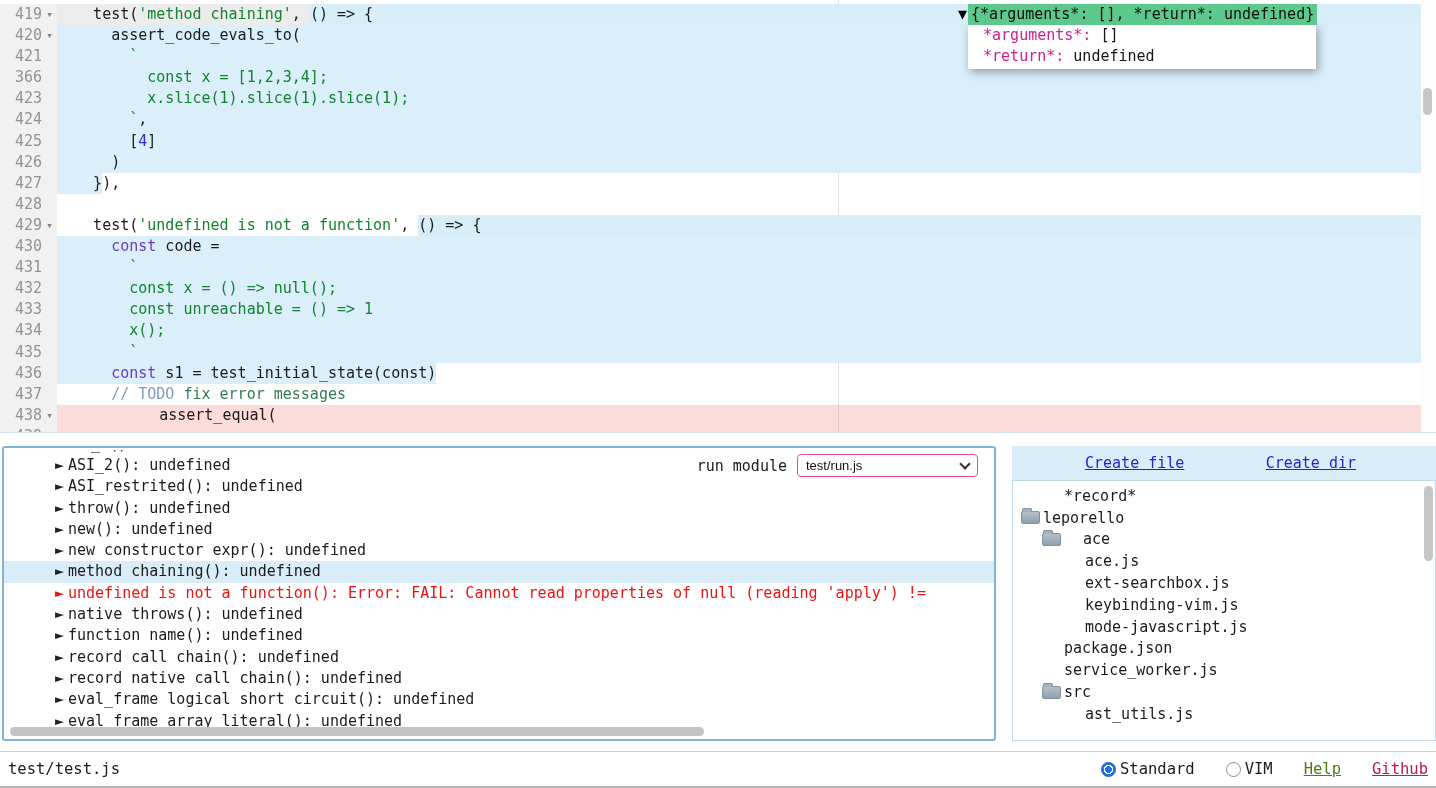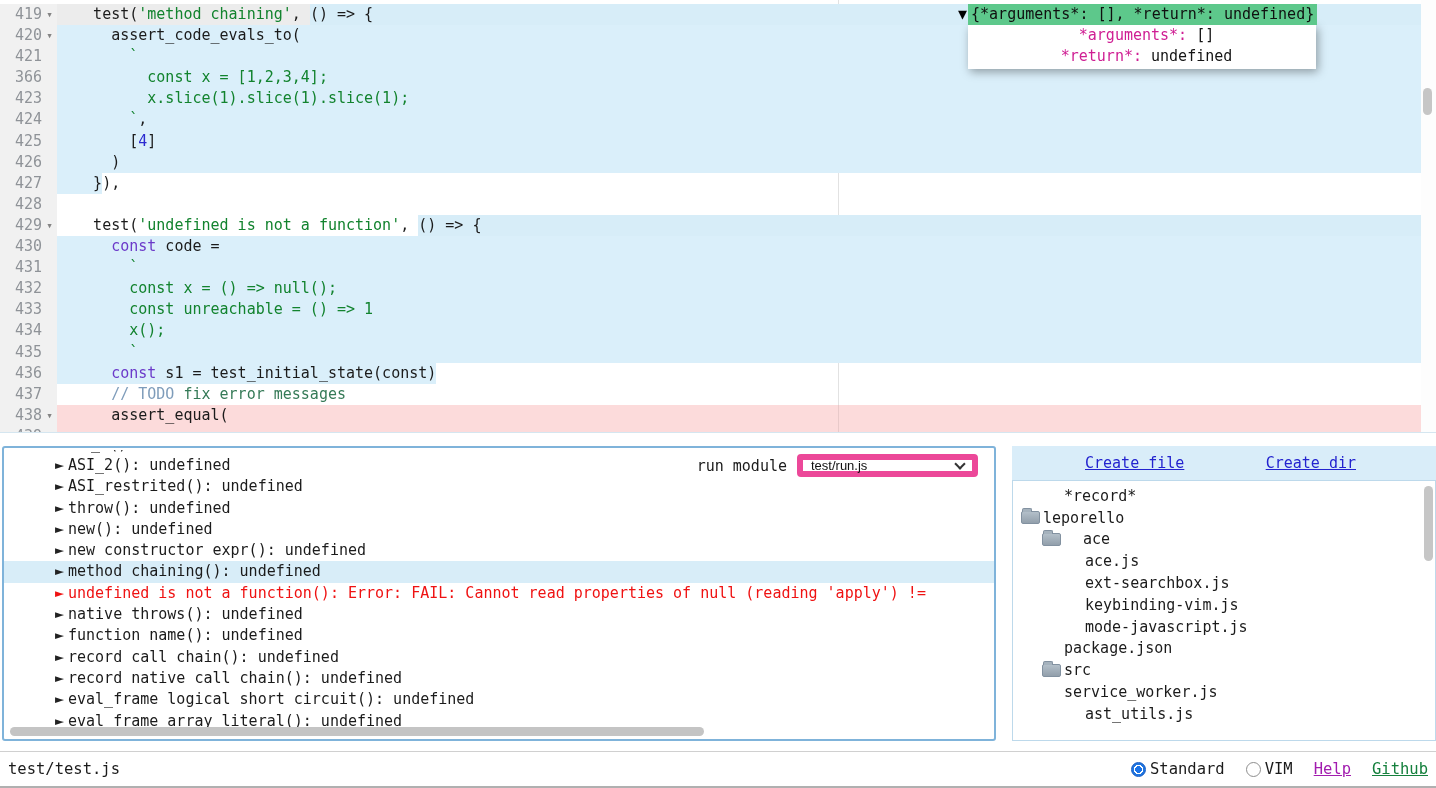--- a/index.html
+++ b/index.html
@@ -7,21 +7,21 @@
   .app { position:relative; width:1436px; height:788px; background:#ffffff; overflow:hidden;
          font-family:"DejaVu Sans Mono", monospace; color:#1b1b1b; }
 
   
   .editor { position:absolute; left:0; top:0; width:1436px; height:433px; background:#fff;
             overflow:hidden; border-bottom:1px solid #d5e6f0; padding-top:4px; }
   .print-margin { position:absolute; left:838px; top:0; bottom:0; width:1px; background:#e2e2e2; z-index:0; }
   .line { position:relative; display:flex; height:21.1px; font-size:15px; line-height:21px; z-index:1; }
   .line.active { background:#ececec; }
   .line.blue   { background:#daeffa; }
-  .line.pink   { background:#fcdbdb; }
+  .line.pink   { background:#fcdbdb;gap:48px; }
   .line.pink::after { content:""; position:absolute; left:838px; top:0; bottom:0; width:1px; background:#e8c9c9; }
   .partial-line { height:7px; overflow:hidden; }
   .gutter { flex:0 0 57px; background:#f1f1f1; color:#8f9398; display:flex; justify-content:flex-end;
             position:relative; z-index:2; }
   .gutter .num { display:inline-block; width:40px; text-align:right; }
   .gutter .fold { display:inline-block; width:15px; color:#848484; font-size:11px; line-height:21px; text-align:center; }
   .code { flex:1 1 auto; display:flex; white-space:pre; }
   .tok { white-space:pre; }
   .tail { flex:1 1 auto; background:#d7edf8; white-space:pre; }
   .tok.d { color:#1b1b1b; }
@@ -32,41 +32,41 @@
   .tok.g { color:#357a57; }
   .tok.b { background:#daeffa; }
 
   
   .popup { position:absolute; left:958px; top:4px; z-index:30; font-size:15px; line-height:21px; }
   .popup-head { display:flex; height:21px; }
   .popup-head .tri { color:#000; padding-right:1px; }
   .popup-head-text { background:#5dc88b; color:#101010; padding:0 3px; white-space:pre; }
   .popup-body { margin-left:10px; width:348px; background:#fff; padding:0 6px 2px 6px;
                 box-shadow:2px 3px 9px rgba(0,0,0,0.35); }
-  .popup-row { height:21px; white-space:pre;text-align:center; }
+  .popup-row { height:21px; white-space:pre; }
   .pkey { color:#cf1e93; }
   .pval { color:#141414; }
 
   
   .editor-track { position:absolute; right:0; top:0; bottom:0; width:15px; background:#fdfdfd; z-index:10; }
   .editor-vthumb { position:absolute; right:4px; top:88px; width:9px; height:27px; background:#c6c6c6; border-radius:5px; z-index:11; }
 
   
   .results-panel { position:absolute; left:2px; top:446px; width:994px; height:295px; background:#fff;
                    border:2px solid #7fb3da; border-radius:3px; overflow:hidden; }
   .rows { padding-top:2px; }
   .rrow { height:21.3px; display:flex; font-size:15px; line-height:21px; padding-left:51px; white-space:pre; }
   .rrow .marker { width:13px; color:#222; }
   .rrow.error, .rrow.error .marker { color:#ef1212; }
   .rrow.selected { background:#d8edf8; }
   .rrow.partial { height:5px; overflow:hidden; }
   .rrow.partial .pclip { display:block; margin-top:-16px; }
   .runbar { position:absolute; top:6px; right:16px; display:flex; align-items:center; gap:10px; }
   .run-label { font-size:15px; }
-  .select { width:181px; height:23px; border:6px solid #ec4899; border-radius:4px; background:#fff;
+  .select { width:181px; height:23px; border:1px solid #ec4899; border-radius:4px; background:#fff;
             font-family:"Liberation Sans", sans-serif; font-size:13px; display:flex; align-items:center;
             padding:0 8px; color:#111; }
   .select .sel-text { flex:1 1 auto; overflow:hidden; white-space:nowrap; }
   .select .chev { width:8px; height:8px; border-right:2px solid #333; border-bottom:2px solid #333;
                   transform:rotate(45deg); margin-top:-4px; flex:0 0 auto; }
   .hscroll { position:absolute; left:4px; bottom:3px; height:9px; width:700px; }
   .hthumb { position:absolute; left:2px; top:0; height:9px; width:694px; background:#c4c4c4; border-radius:5px; }
 
   
   .files-panel { position:absolute; left:1012px; top:446px; width:424px; height:295px; }
@@ -79,28 +79,28 @@
   .folder-icon { display:inline-block; width:19px; height:13px; margin-right:3px; position:relative;
                  background:linear-gradient(180deg,#b3bfc9,#929fab); border:1px solid #8291a0; border-radius:2px; }
   .folder-icon::before { content:""; position:absolute; left:0px; top:-4px; width:8px; height:3px;
                  background:#a5b2bd; border:1px solid #8291a0; border-bottom:none; border-radius:2px 2px 0 0; }
   .files-vthumb { position:absolute; right:3px; top:40px; width:9px; height:75px; background:#c6c6c6; border-radius:5px; }
 
   
   .statusbar { position:absolute; left:0; top:751px; width:1436px; height:37px; background:#fff;
                border-top:1px solid #d0d0d0; border-bottom:2px solid #b0b0b0; display:flex; align-items:center; }
   .statusbar .file { font-size:15.5px; padding-left:8px; }
-  .status-right { position:absolute; right:8px; top:0; bottom:0; display:flex; align-items:center; gap:21px; font-size:15.5px; }
+  .status-right { position:absolute; right:8px; top:0; bottom:0; display:flex; align-items:center; gap:31px; font-size:15.5px; }
   .mode { display:flex; align-items:center; gap:4px; cursor:pointer; }
   .radio { width:15px; height:15px; border-radius:50%; border:1px solid #8e8e8e; background:#fff; }
   .radio.sel { border:1px solid #1259c4;
                background:radial-gradient(circle at 50% 50%, #1a73e8 0 3.4px, #ffffff 3.6px 4.8px, #2176e0 5px 100%); }
   .status-right a { text-decoration:underline; cursor:pointer; }
-  a.lnk-help { color:#a21caf; }
-  a.lnk-github { color:#15803d; }
+  a.lnk-help { color:#4d7c0f; }
+  a.lnk-github { color:#be185d; }
 </style>
 </head>
 <body>
 
 <div class="app">
 
   <div class="editor">
     <div class="print-margin"></div>
     <div id="lines">
         <div class="line active">
@@ -301,22 +301,22 @@
     </div>
     <div class="tree" id="tree">
         <div class="titem" style="padding-left: 51px;"><span class="tname">*record*</span></div>
         <div class="titem" style="padding-left: 8px;"><span class="folder-icon"></span><span class="tname">leporello</span></div>
         <div class="titem" style="padding-left: 29px; gap: 19px;"><span class="folder-icon"></span><span class="tname">ace</span></div>
         <div class="titem" style="padding-left: 72px;"><span class="tname">ace.js</span></div>
         <div class="titem" style="padding-left: 72px;"><span class="tname">ext-searchbox.js</span></div>
         <div class="titem" style="padding-left: 72px; text-align: center;"><span class="tname">keybinding-vim.js</span></div>
         <div class="titem" style="padding-left: 72px;"><span class="tname">mode-javascript.js</span></div>
         <div class="titem" style="padding-left: 51px;"><span class="tname">package.json</span></div>
+        <div class="titem" style="padding-left: 51px;"><span class="tname">service_worker.js</span></div>
         <div class="titem" style="padding-left: 29px;"><span class="folder-icon"></span><span class="tname">src</span></div>
-        <div class="titem" style="padding-left: 51px;"><span class="tname">service_worker.js</span></div>
         <div class="titem" style="padding-left: 72px;"><span class="tname">ast_utils.js</span></div>
       </div>
     <div class="files-vthumb"></div>
   </div>
 
   <div class="statusbar">
     <span class="file">test/test.js</span>
     <div class="status-right">
       <span class="mode">
         <span class="radio sel"></span>

